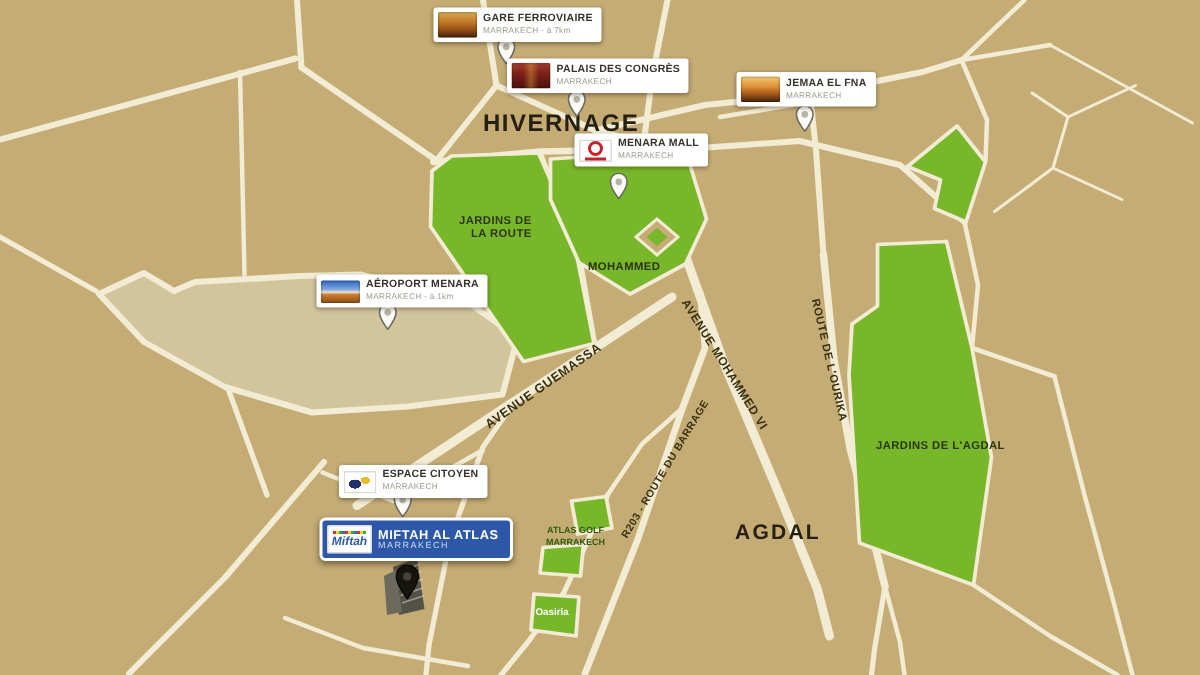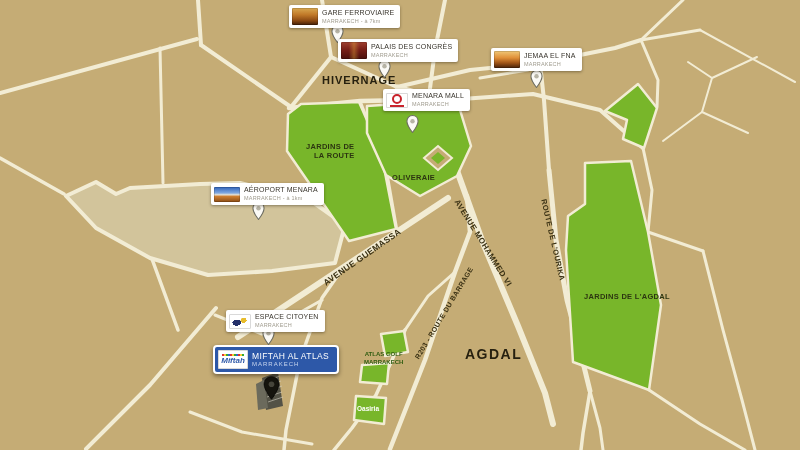--- a/index.html
+++ b/index.html
@@ -8,21 +8,21 @@
     background:var(--c-bg,#c5ac75);
     font-family:"Liberation Sans", sans-serif;
   }
   .map svg.base{position:absolute;left:0;top:0;z-index:0;}
   
   .card{
     position:absolute;z-index:4;display:flex;align-items:center;gap:4px;
     background:var(--c-card_bg,#fff);border-radius:2px;padding:3px 6px 3px 3px;
     box-shadow:0 1px 3px rgba(40,30,10,.45);white-space:nowrap;cursor:pointer;
   }
-  .card-title{font-size:7px;font-weight:normal;color:var(--c-card_title,#37332b);letter-spacing:.2px;line-height:8px;}
+  .card-title{font-size:7px;font-weight:bold;color:var(--c-card_title,#37332b);letter-spacing:.2px;line-height:8px;}
   .card-sub{font-size:5.5px;color:var(--c-card_subtitle,#a09c8f);letter-spacing:.2px;line-height:7px;margin-top:1px;}
   .thumb{border-radius:1px;flex:0 0 auto;box-shadow:inset 0 0 0 1px rgba(0,0,0,.15);}
   .thumb-gare{width:26px;height:17px;background:linear-gradient(180deg,#d8a850 0%,#c07828 40%,#8a4812 75%,#401e08 100%);}
   .thumb-palais{width:26px;height:17px;background:linear-gradient(90deg,rgba(240,180,60,0) 30%,rgba(240,180,60,.38) 50%,rgba(240,180,60,0) 70%),linear-gradient(180deg,#a04030 0%,#781f18 45%,#4a100c 100%);}
   .thumb-jemaa{width:26px;height:17px;background:linear-gradient(180deg,#f0c878 0%,#e09038 40%,#a05518 70%,#46220a 100%);}
   .thumb-aero{width:26px;height:15px;background:linear-gradient(180deg,#2e62b8 0%,#7fa8e0 40%,#e8e2d2 52%,#d08030 62%,#8a4c16 100%);}
   .thumb-espace{width:22px;height:15px;background:
      radial-gradient(ellipse 7px 5px at 35% 58%,#24306a 0 60%,transparent 61%),
      radial-gradient(ellipse 5px 4px at 66% 42%,#e8bc2c 0 60%,transparent 61%),#fff;}
   .thumb-menara{width:22px;height:15px;background:#fff;display:flex;flex-direction:column;align-items:center;justify-content:center;}
@@ -135,31 +135,31 @@
       <rect x="19" y="-5" width="8" height="5" fill="#49c8b4"></rect>
       <line x1="19" y1="-5" x2="19" y2="5" stroke="#2f2e26" stroke-width="1"></line>
     </g>
   </svg>
 
   <div class="road-label" style="left:362px;top:257px;font-size:8.5px;transform:translate(-50%,-50%) rotate(-35deg);">AVENUE GUEMASSA</div>
   <div class="road-label" style="left:483px;top:243px;font-size:8px;transform:translate(-50%,-50%) rotate(58deg);">AVENUE MOHAMMED VI</div>
   <div class="road-label" style="left:444px;top:313px;font-size:7px;transform:translate(-50%,-50%) rotate(-59deg);">R203 - ROUTE DU BARRAGE</div>
   <div class="road-label" style="left:553px;top:240px;font-size:7.5px;transform:translate(-50%,-50%) rotate(77deg);">ROUTE DE L'OURIKA</div>
 
-  <div class="region-label" style="left:322px;top:74px;font-size:11px;letter-spacing:1px;">HIVERNAGE</div>
-
-  <div class="region-label" style="left:465px;top:346px;font-size:14px;letter-spacing:1.5px;">AGDAL</div>
+  <div class="region-label" style="left:322px;top:74px;font-size:16px;letter-spacing:1px;">HIVERNAGE</div>
+
+  <div class="region-label" style="left:490px;top:346px;font-size:14px;letter-spacing:1.5px;">AGDAL</div>
 
 
   <div class="park-label" style="left:306px;top:142px;text-align:right;">
     <div>JARDINS DE</div>
     <div>LA ROUTE</div>
   </div>
 
-  <div class="park-label" style="left:392px;top:173px;">OLIVERAIE</div>
+  <div class="park-label" style="left:392px;top:173px;">MOHAMMED</div>
 
   <div class="park-label" style="left:584px;top:292px;">JARDINS DE L'AGDAL</div>
 
   <div class="green-label" style="left:364px;top:351px;">
     <div>ATLAS GOLF</div>
     <div>MARRAKECH</div>
   </div>
 
   <div class="white-label" style="left:357px;top:405px;">Oasiria</div>
 

